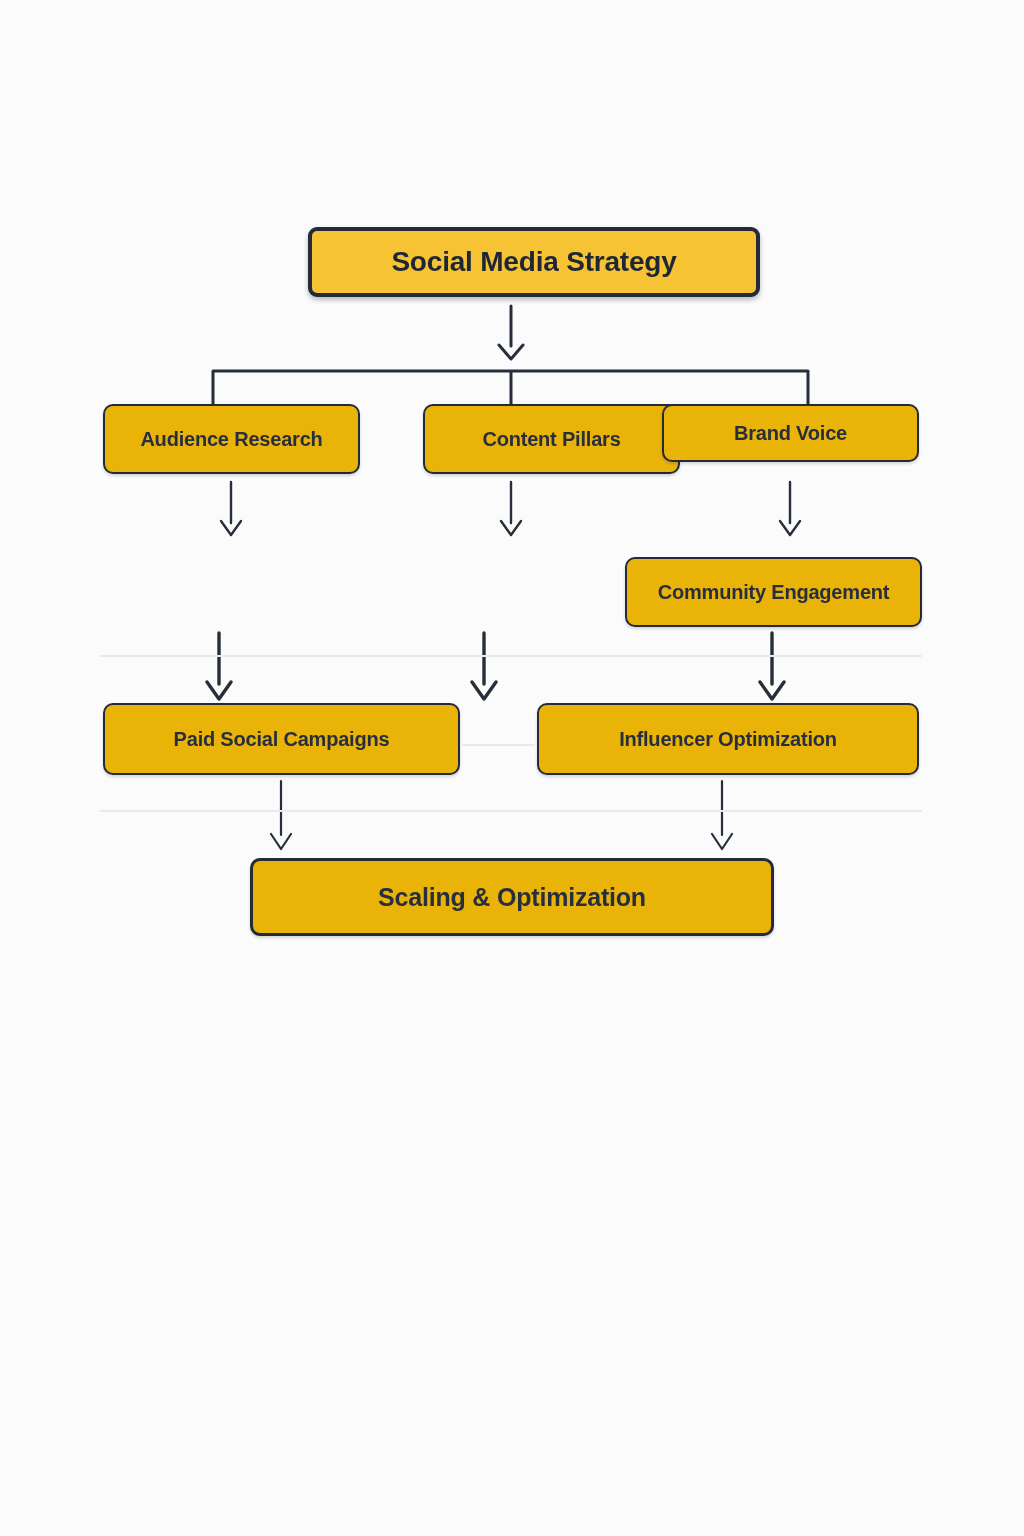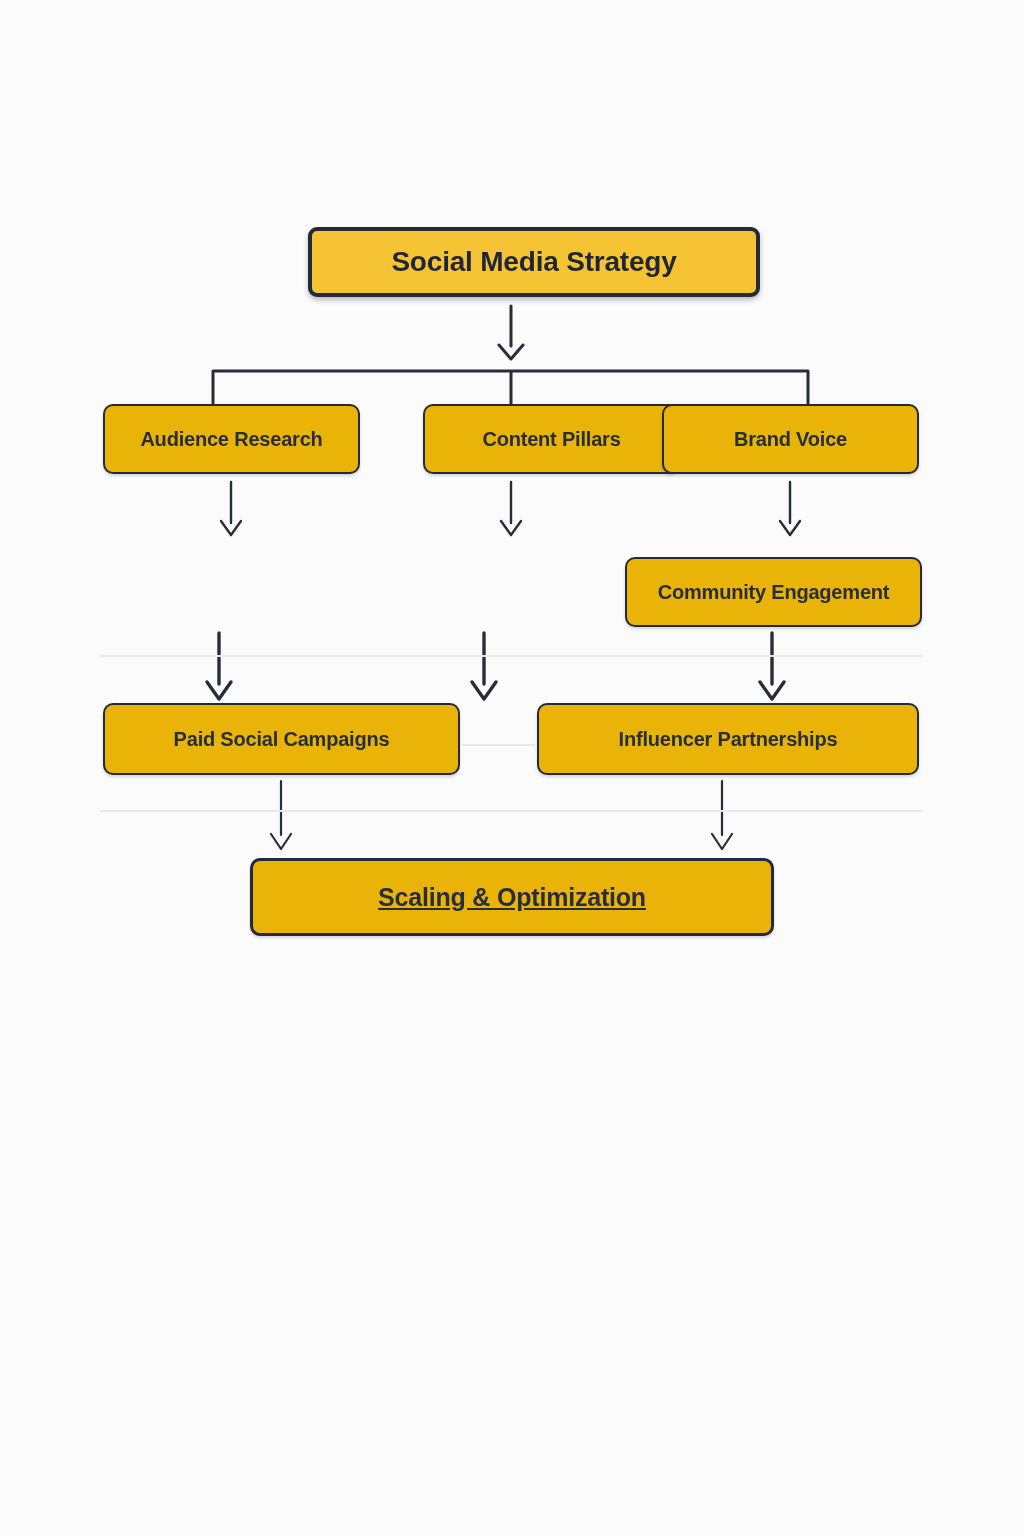--- a/index.html
+++ b/index.html
@@ -11,25 +11,25 @@
   .node{
     position:absolute;display:flex;align-items:center;justify-content:center;
     background:#eab308;border:2.5px solid #232A39;border-radius:10px;
     color:#272E3D;font-weight:700;font-size:20px;letter-spacing:-0.2px;
     box-shadow:0 2px 3px rgba(33,40,54,0.18);box-sizing:border-box;text-align:center;
   }
   .node.root{
     background:#F5C334;border-width:4px;border-radius:9px;font-size:28px;
     color:#1F2736;box-shadow:0 3px 5px rgba(33,40,54,0.30);
   }
-  .node.final{font-size:25px;border-width:3px;text-decoration:underline;}
+  .node.final{font-size:25px;border-width:3px;}
   #n-root  {left:292px;top:227px;width:452px;height:70px;margin-left:16px;}
   #n-l1-0  {left:103px;top:404px;width:257px;height:70px;}
   #n-l1-1  {left:383px;top:404px;width:257px;height:70px;margin-left:40px;}
-  #n-l1-2  {left:662px;top:404px;width:257px;height:70px;}
+  #n-l1-2  {left:662px;top:404px;width:257px;height:58px;}
   #n-l2-0  {left:103px;top:551px;width:230px;height:75px;}
   #n-l2-1  {left:352px;top:551px;width:255px;height:75px;}
   #n-l2-2  {left:625px;top:557px;width:297px;height:70px;justify-content:center;}
   #n-l3-0  {left:103px;top:703px;width:357px;height:72px;}
   #n-l3-1  {left:537px;top:703px;width:382px;height:72px;}
   #n-final {left:250px;top:858px;width:524px;height:78px;}
 </style>
 </head>
 <body>
 
@@ -90,20 +90,20 @@
   </div>
 
   <div class="node" id="n-l2-2">
     <span>Community Engagement</span>
   </div>
 
   <div class="node" id="n-l3-0">
     <span>Paid Social Campaigns</span>
   </div>
   <div class="node" id="n-l3-1">
-    <span>Influencer Partnerships</span>
+    <span>Influencer Optimization</span>
   </div>
 
   <div class="node final" id="n-final">
     <span>Scaling &amp; Optimization</span>
   </div>
 
 </div>
 
 </body></html>

